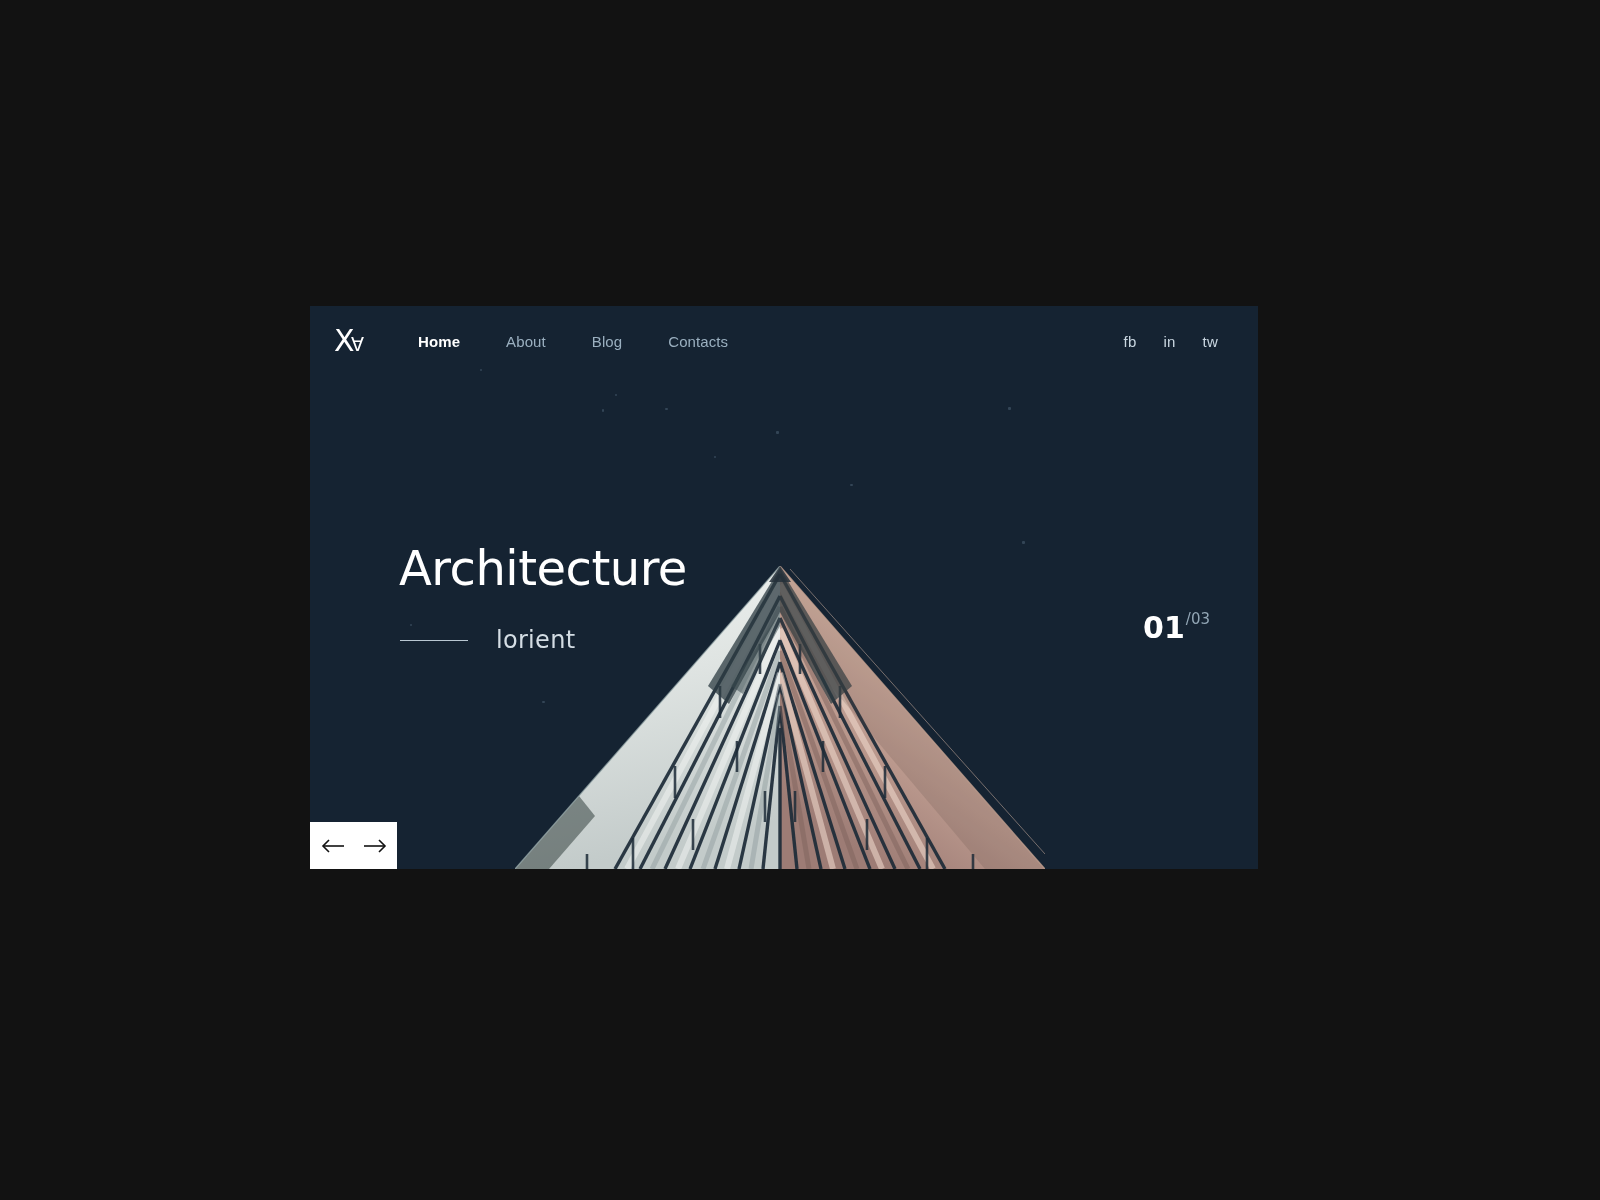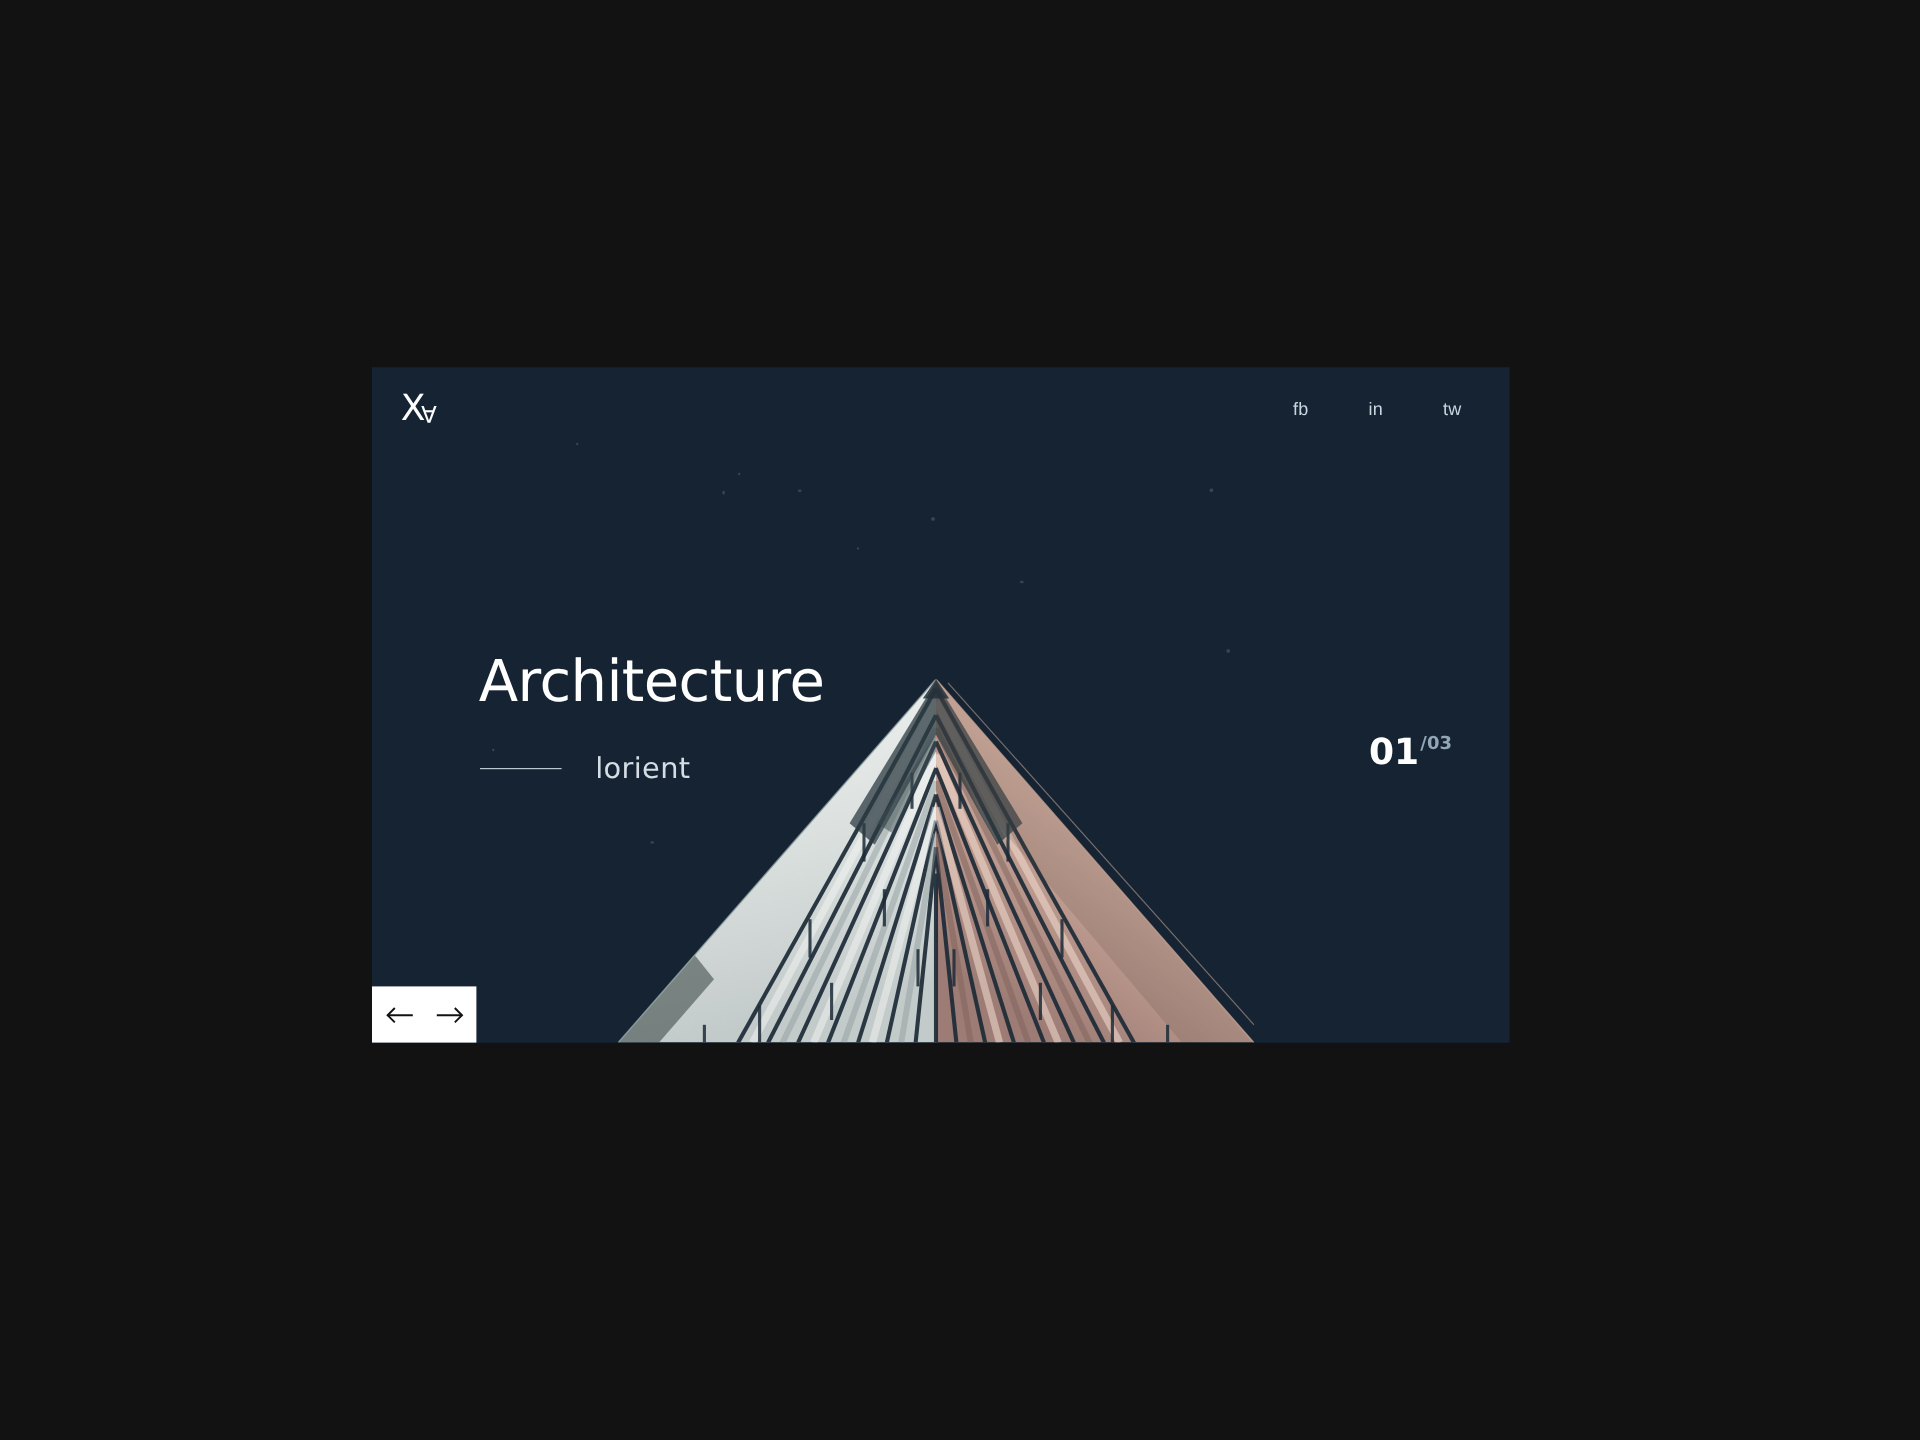--- a/index.html
+++ b/index.html
@@ -48,21 +48,21 @@
   }
   #mainnav { display:flex; align-items:center; gap:0; }
   #mainnav a {
     display:block;
     font-size:15px; letter-spacing:.1px;
     color:#9bb0c0; text-decoration:none;
     padding:4px 0; margin-right:46px;
     white-space:nowrap;
   }
   #mainnav a.active { color:#ffffff; font-weight:700; }
-  #social { margin-left:auto; display:flex; align-items:center;gap:23px; }
+  #social { margin-left:auto; display:flex; align-items:center; }
   #social a {
     font-size:15px; color:#c9d6e0; text-decoration:none;
     margin-left:27px; letter-spacing:.2px;
   }
 
   
   #building {
     position:absolute;
     left:205px; top:260px;
     width:530px; height:303px;
@@ -99,21 +99,20 @@
     position:absolute; right:48px; top:258px;
     display:flex; align-items:flex-start; z-index:20;margin-top:46px;
   }
   #counter .cur {
     font-size:30px; font-weight:700; color:#ffffff;
     letter-spacing:0; font-family:"DejaVu Sans", sans-serif;
   }
   #counter .tot {
     font-size:15px; color:#92a6b5; margin-left:1px;
     font-family:"DejaVu Sans", sans-serif;
-    font-weight:bold;
   }
 
   
   #descblock {
     position:absolute; right:48px; top:330px;
     display:flex; align-items:flex-start; z-index:20;
   }
   #desc {
     text-align:right; max-width:230px;
   }
@@ -285,20 +284,26 @@
       </svg>
     </div>
 
     <nav id="navbar">
 
       <div id="logo">
         <span class="lx">X</span>
         <span class="la">A</span>
       </div>
 
+      <div id="mainnav">
+        <a href="#" class="active">Home</a>
+        <a href="#">About</a>
+        <a href="#">Blog</a>
+        <a href="#">Contacts</a>
+      </div>
 
       <div id="social">
         <a href="#">fb</a>
         <a href="#">in</a>
         <a href="#">tw</a>
       </div>
     </nav>
 
     <h1 id="headline">Architecture</h1>
 

